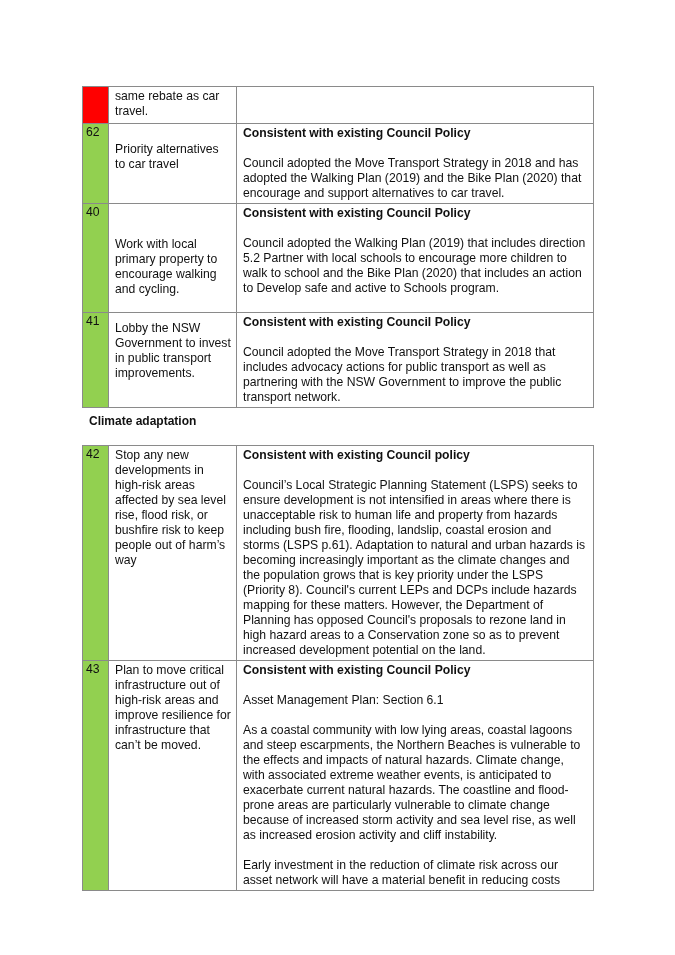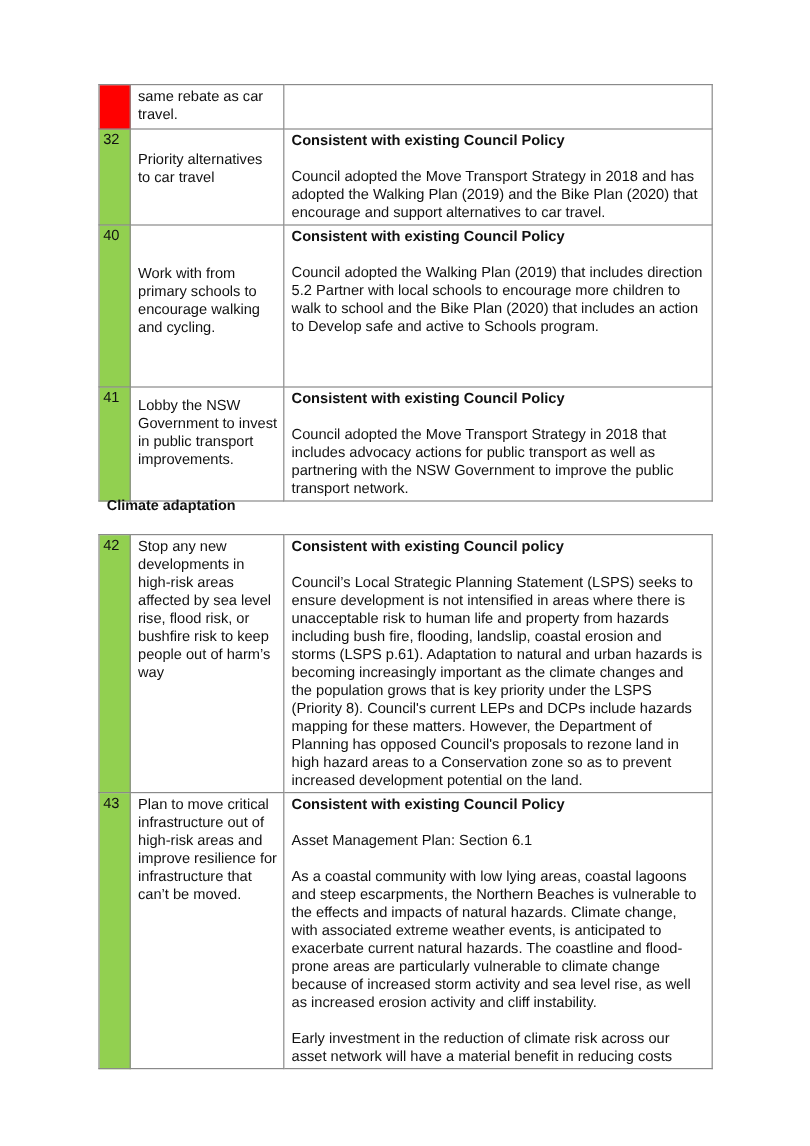--- a/index.html
+++ b/index.html
@@ -10,52 +10,52 @@
     col.c-num { width: 26px; }
     col.c-act { width: 128px; }
     col.c-resp { width: 357px; }
     td.num { padding: 1px 2px 0 3px; }
     td.num.green { background: #92d050; }
     td.num.red { background: #ff0000; }
     .resp-title { font-weight: bold; display: block; }
     .gap { display: block; height: 15px; }
     .para { display: block; }
     .it { }
-    #t1 { top: 70px; }
+    #t1 { top: 86px; }
     #t2 { top: 445px; }
     .section-heading { position: absolute; left: 89px; top: 414px; font-weight: bold; font-size: 12px; }
     .cell-act-pad { padding-top: 18px; }
   </style>
 </head>
 <body>
 
 <table id="t1">
   <colgroup>
       <col class="c-num">
       <col class="c-act">
       <col class="c-resp">
     </colgroup>
   <tbody>
       <tr style="height:37px;">
     <td class="num red"></td>
     <td>same rebate as car travel.</td>
     <td></td>
   </tr>
   <tr style="height:78px;">
-    <td class="num green">32</td>
+    <td class="num green">62</td>
     <td class="cell-act-pad">Priority alternatives to car travel</td>
     <td>
       <span class="resp-title">Consistent with existing Council Policy</span>
       <span class="gap"></span>
       <span class="para">Council adopted the Move Transport Strategy in 2018 and has adopted the Walking Plan (2019) and the Bike Plan (2020) that encourage and support alternatives to car travel.</span>
     </td>
   </tr>
-  <tr style="height:135px;">
+  <tr style="height:109px;">
     <td class="num green">40</td>
-    <td style="padding-top:33px;">Work with from primary schools to encourage walking and cycling.</td>
+    <td style="padding-top:33px;">Work with local primary property to encourage walking and cycling.</td>
     <td>
       <span class="resp-title">Consistent with existing Council Policy</span>
       <span class="gap"></span>
       <span class="para"><span>Council adopted the Walking Plan (2019) that includes direction 5.2 </span><span class="it">Partner with local schools to encourage more children to walk to school</span><span> and the Bike Plan (2020) that includes an action to </span><span class="it">Develop safe and active to Schools program</span><span>.</span></span>
     </td>
   </tr>
   <tr style="height:93px;">
     <td class="num green">41</td>
     <td style="padding-top:8px;">Lobby the NSW Government to invest in public transport improvements.</td>
     <td>

